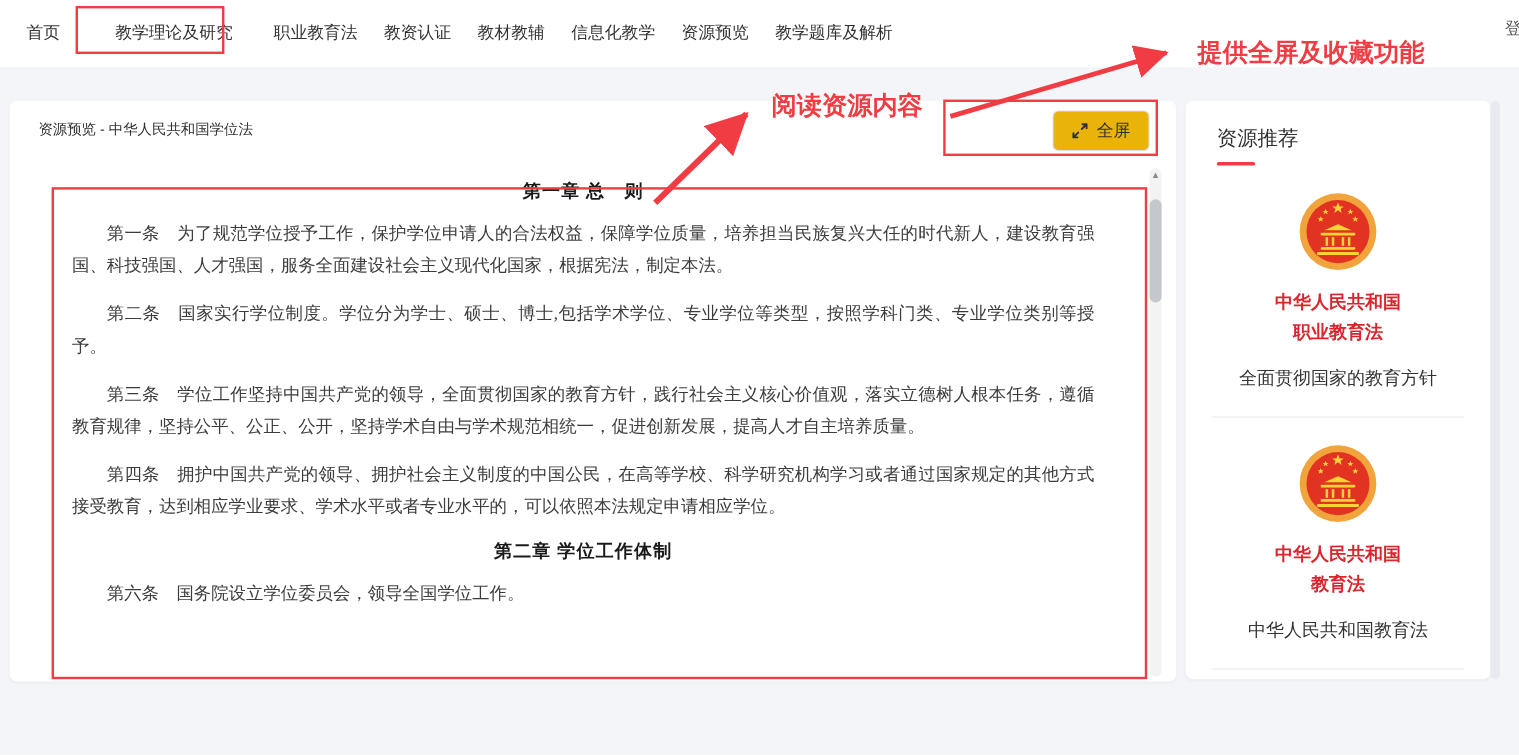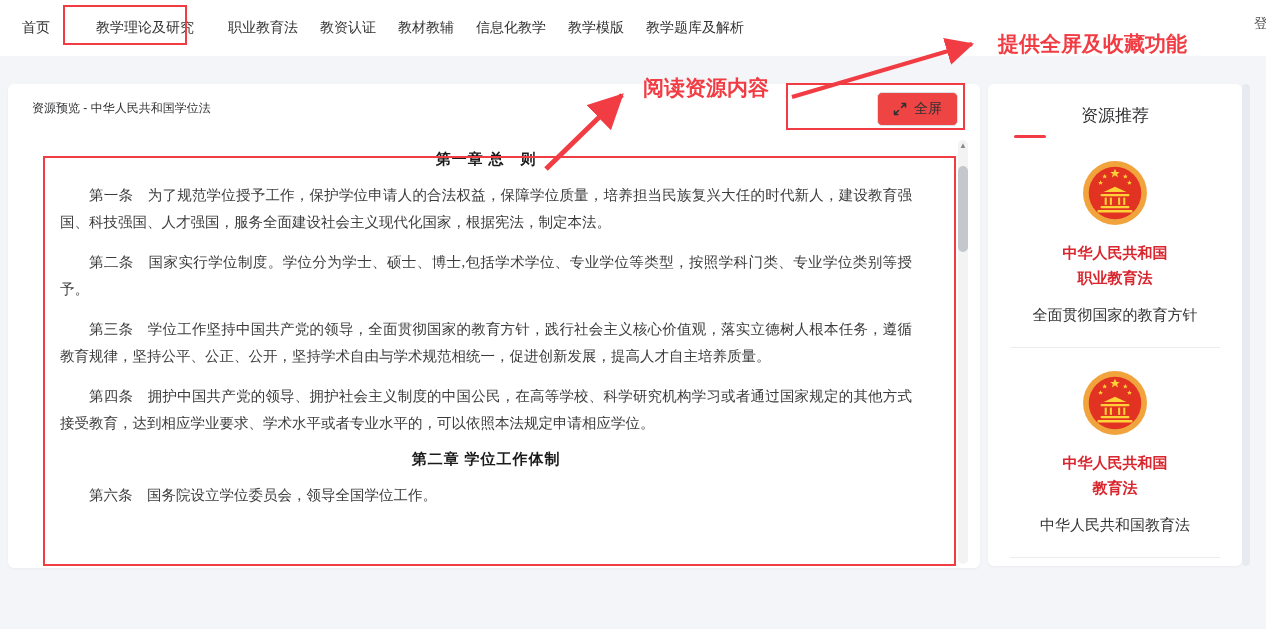--- a/index.html
+++ b/index.html
@@ -40,21 +40,21 @@
   .main-header {
     position: relative; height: 50px; padding: 16px 24px 0 24px;
   }
   .preview-title { font-size: 12px; color: #303133; font-weight: 400; }
   .header-actions {
     position: absolute; right: 22px; top: 8px; display: flex; gap: 10px;
   }
   .btn {
     display: flex; align-items: center; gap: 7px;
     height: 34px; padding: 0 15px;
-    border: 1px solid #dcdfe6; border-radius: 5px; background: #ef4444;
+    border: 1px solid #dcdfe6; border-radius: 5px; background: #eab308;
     font-size: 14px; color: #303133; cursor: pointer;
     font-family: inherit;
     text-align: center;
   }
   .btn svg { display: block; }
 
   
   .doc-area {
     position: absolute; left: 24px; right: 40px; top: 50px; bottom: 2px;
     overflow: hidden;
@@ -82,21 +82,21 @@
   .v-scrollbar .thumb {
     position: absolute; top: 26px; left: 0; width: 10px; height: 86px;
     background: #c4c7cc; border-radius: 5px;
   }
   .side-scroll-strip {
     position: absolute; left: 1242px; top: 84px; width: 8px; height: 482px;
     background: #e7eaef; border-radius: 4px;
   }
 
   
-  .side-title-wrap { padding: 20px 26px 0 26px; text-align: center; }
+  .side-title-wrap { padding: 20px 26px 0 26px; }
   .side-title { font-size: 17px; color: #303133; }
   .side-title-underline {
     width: 32px; height: 3px; background: #f23c44; margin-top: 8px; border-radius: 2px;
   }
   .rec-item { text-align: center; cursor: pointer; }
   .rec-item .emblem { margin: 22px auto 14px auto; display: block; }
   .rec-cover-title { color: #d9262e; font-weight: bold; font-size: 15px; line-height: 25px; }
   .rec-name { font-size: 15px; color: #333; margin-top: 16px; }
   .rec-divider { height: 1px; background: #ececec; margin: 22px 22px 0 22px; }
 
@@ -138,21 +138,21 @@
   </defs>
 </svg>
 
 <div class="topnav">
   <a class="nav-item">首页</a>
   <a class="nav-item hl">教学理论及研究</a>
   <a class="nav-item">职业教育法</a>
   <a class="nav-item">教资认证</a>
   <a class="nav-item">教材教辅</a>
   <a class="nav-item">信息化教学</a>
-  <a class="nav-item">教学模版</a>
+  <a class="nav-item">资源预览</a>
   <a class="nav-item">教学题库及解析</a>
   <a class="nav-login">登</a>
 </div>
 
 <div class="card main-card">
   <div class="main-header">
     <div class="preview-title">资源预览 - 中华人民共和国学位法</div>
     <div class="header-actions">
       <button class="btn">
         <span>

